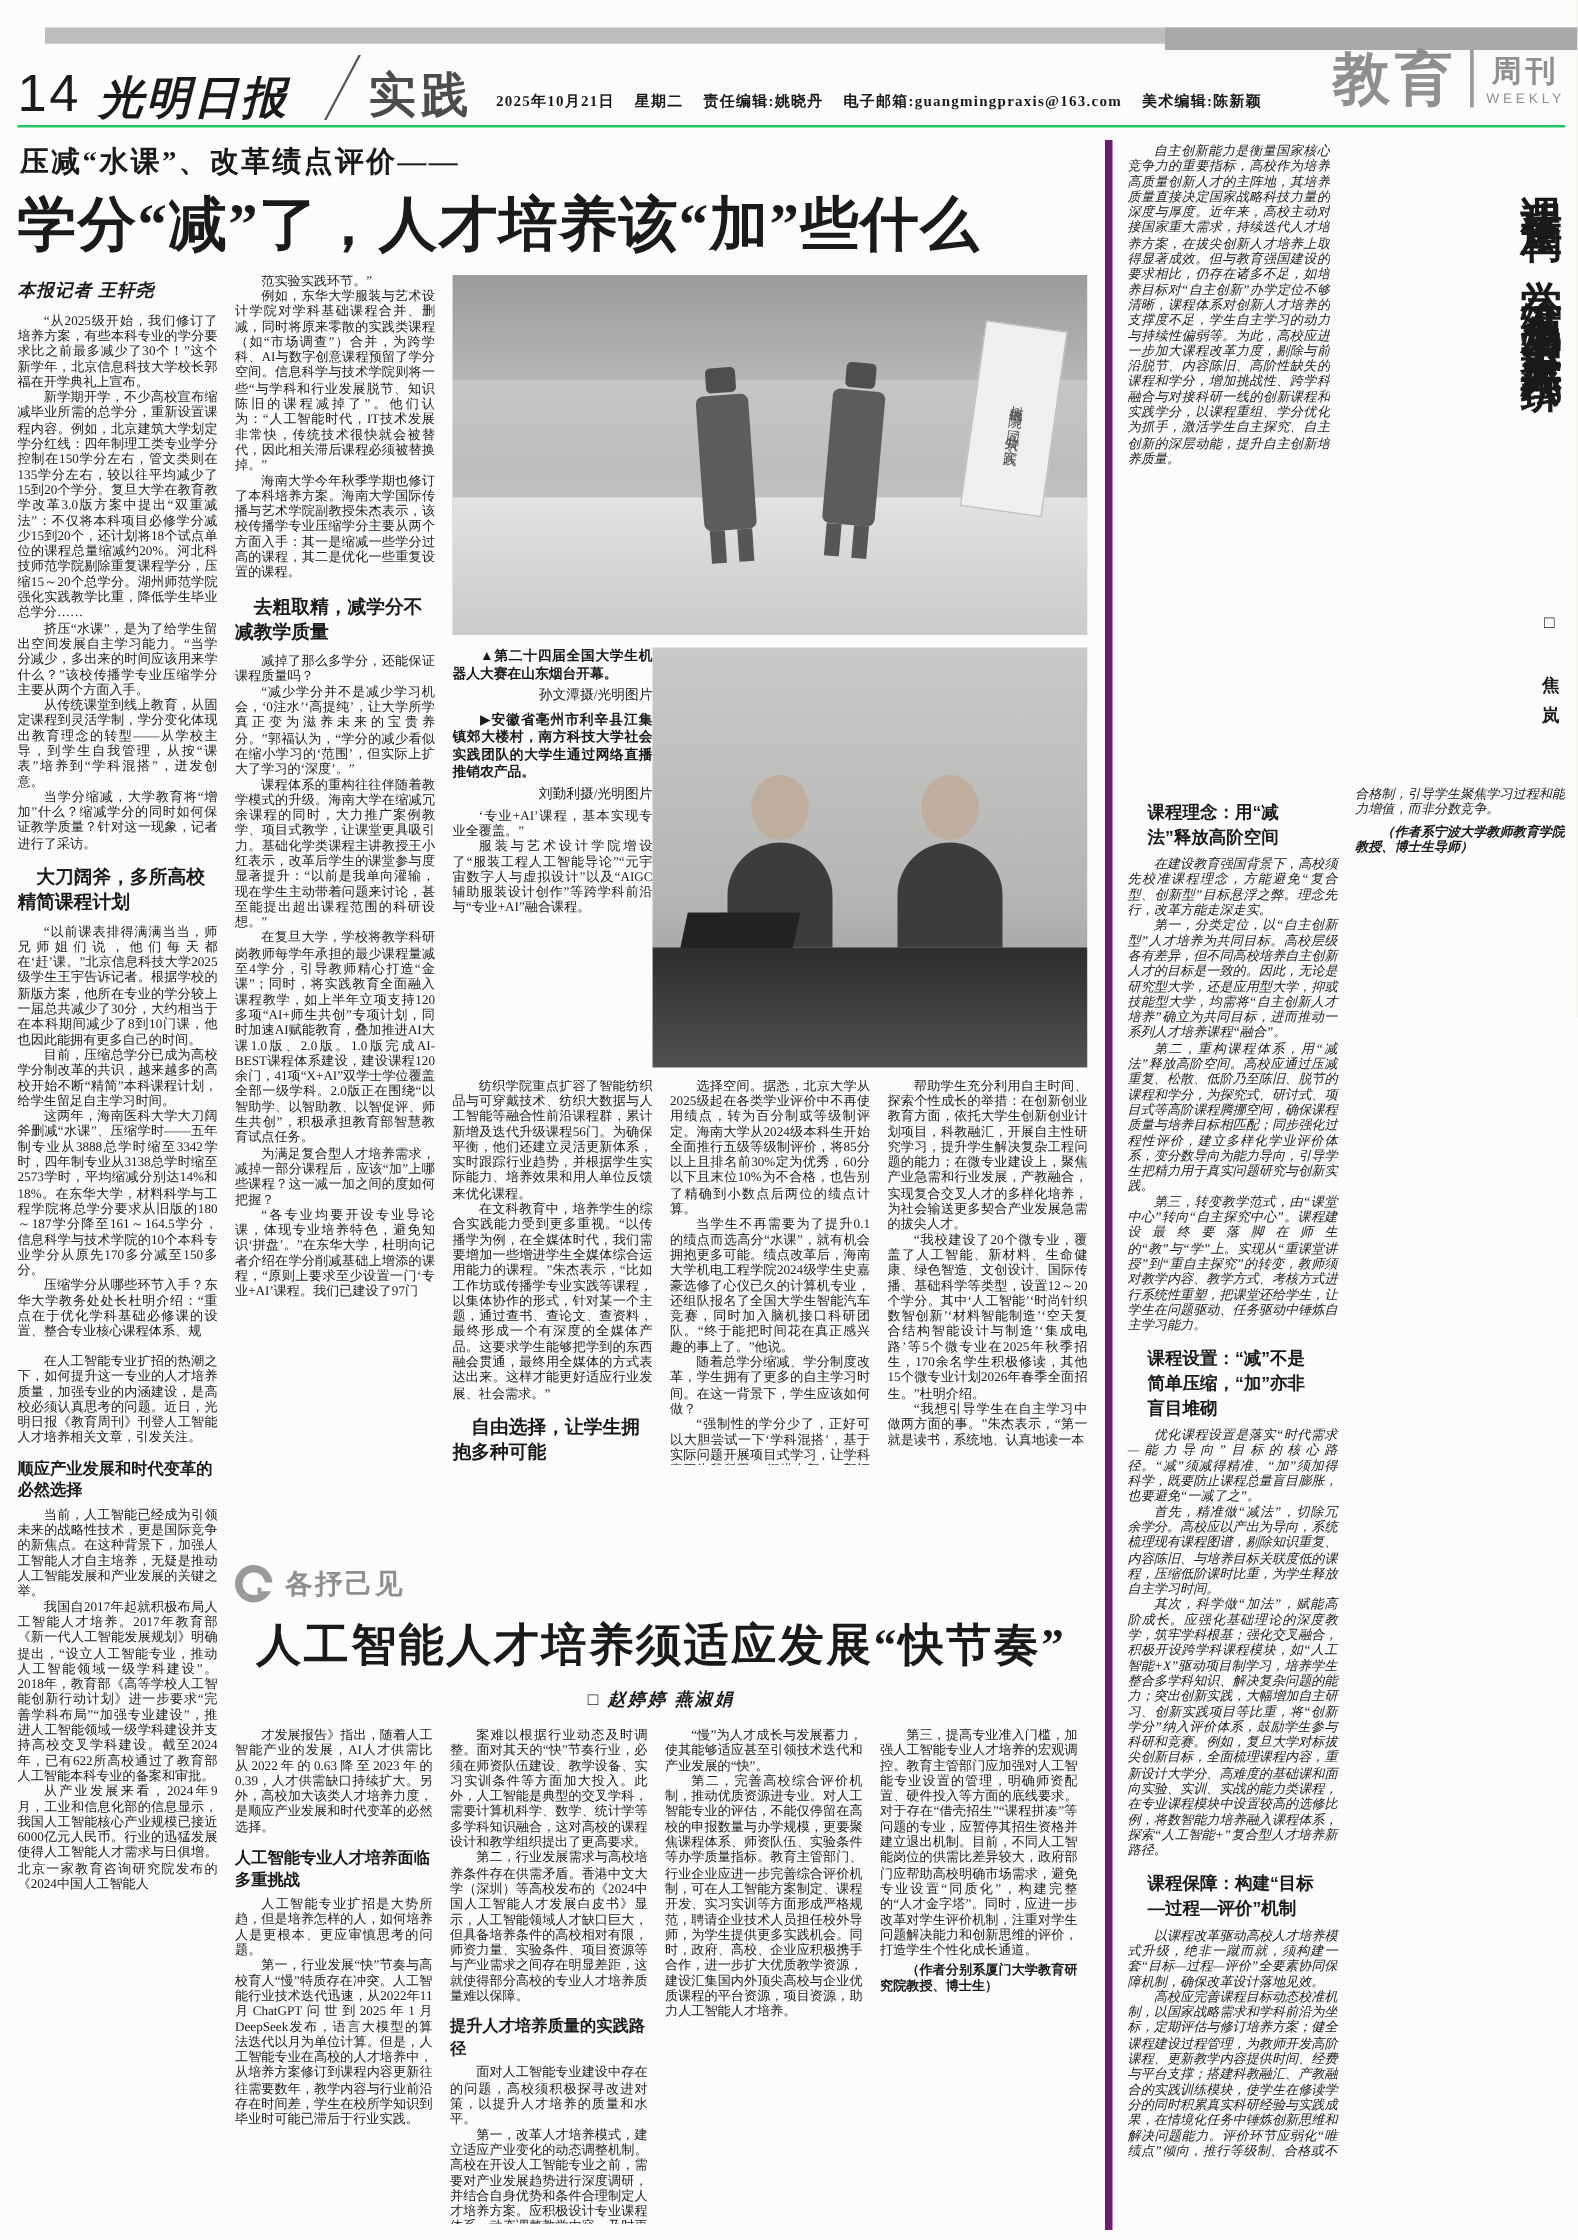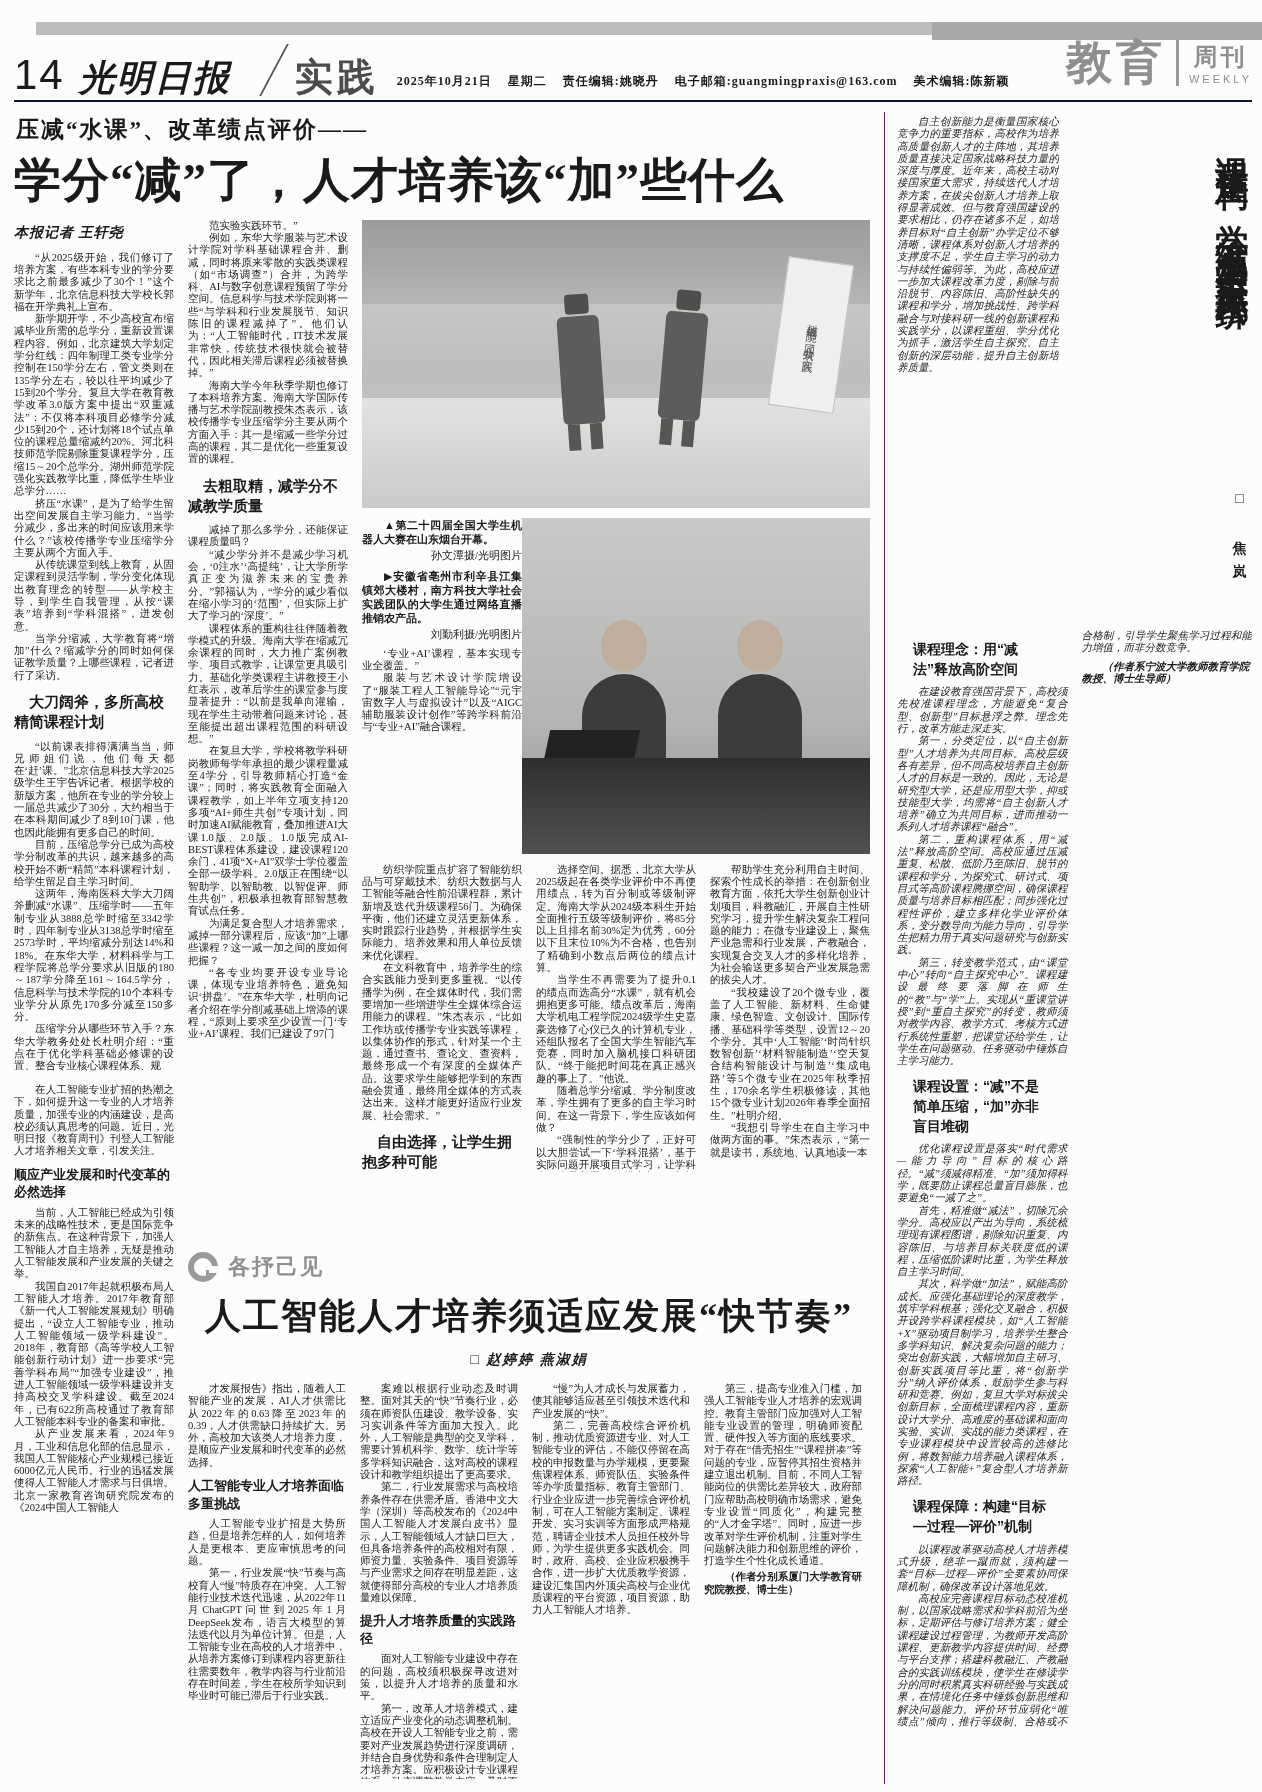--- a/index.html
+++ b/index.html
@@ -6,36 +6,36 @@
   html,body { background:#e8e8e4; }
   .page {
     position:relative; width:1262px; height:1792px; margin:0 auto;
     background:#fcfcfa; color:#1a1a1a; overflow:hidden;
     font-family:"Liberation Serif","DejaVu Serif",serif;
   }
   
   .topbar { position:absolute; top:22px; left:36px; right:0; height:13px; background:#bdbdbd; }
   .topbar-right { position:absolute; top:22px; right:0; width:330px; height:18px; background:#a8a8a8; }
   .masthead { position:absolute; top:38px; left:14px; right:10px; height:64px;
-    border-bottom:2px solid #0f172a; display:flex; align-items:flex-end; padding-bottom:4px; }
+    border-bottom:2px solid #22c55e; display:flex; align-items:flex-end; padding-bottom:4px; }
   .page-num { font-size:42px; font-weight:400; line-height:1; letter-spacing:2px; font-family:"Liberation Sans",sans-serif; }
   .logo { font-size:36px; font-weight:900; font-style:italic; line-height:1; margin-left:14px; letter-spacing:2px; }
   .slash { width:34px; height:52px; border-right:2px solid #555; transform:skewX(-28deg); margin:0 6px 0 10px; }
   .section-name { font-size:38px; font-weight:900; color:#4c4c4c; line-height:1; margin-left:14px; font-family:"Liberation Sans",sans-serif; letter-spacing:4px; }
   .dateline { font-size:12px; font-weight:700; margin-left:18px; padding-bottom:6px; letter-spacing:1px; display:flex; gap:16px; }
   .weekly { margin-left:auto; display:flex; align-items:center; gap:10px; padding-bottom:2px; }
   .weekly-cn { font-size:46px; font-weight:900; color:#8f8f8f; letter-spacing:4px; font-family:"Liberation Sans",sans-serif; }
   .weekly-div { width:3px; height:46px; background:#9b9b9b; }
   .weekly-stack { display:flex; flex-direction:column; align-items:center; color:#8f8f8f; }
   .weekly-zh2 { font-size:24px; font-weight:700; letter-spacing:3px; font-family:"Liberation Sans",sans-serif; }
   .weekly-en { font-size:11px; letter-spacing:3px; font-family:"Liberation Sans",sans-serif; }
   
   .content { position:absolute; top:112px; left:14px; right:10px; bottom:8px; display:flex; gap:14px; }
   .left-region { width:856px; flex:0 0 auto; }
-  .right-region { flex:1; border-left:1px solid #701a75; padding-left:12px; }
+  .right-region { flex:1; border-left:6px solid #701a75; padding-left:12px; }
   
   .main-article { height:1128px; overflow:hidden; }
   .kicker { font-size:23px; font-weight:700; letter-spacing:2px; margin:2px 0 10px 2px; }
   .headline { font-size:47px; font-weight:900; letter-spacing:1px; line-height:1.1; margin-bottom:13px; white-space:nowrap; }
   .cols { display:flex; gap:14px; height:952px; overflow:hidden; }
   .col { width:160px; flex:0 0 auto; overflow:hidden; }
   .byline { font-size:14px; font-weight:700; font-style:italic; margin:4px 0 10px; letter-spacing:1px; }
   .para { font-size:10.5px; line-height:12.3px; text-align:justify; text-indent:2em; }
   .subhead { font-family:"Liberation Sans",sans-serif; font-size:15px; font-weight:900; line-height:1.35; margin:10px 0 8px; text-indent:1em; }
   .photo-wrap { width:508px; flex:0 0 auto; display:flex; flex-direction:column; }
@@ -130,21 +130,21 @@
             <div>
 
                 <p class="para">“从2025级开始，我们修订了培养方案，有些本科专业的学分要求比之前最多减少了30个！”这个新学年，北京信息科技大学校长郭福在开学典礼上宣布。</p>
 
                 <p class="para">新学期开学，不少高校宣布缩减毕业所需的总学分，重新设置课程内容。例如，北京建筑大学划定学分红线：四年制理工类专业学分控制在150学分左右，管文类则在135学分左右，较以往平均减少了15到20个学分。复旦大学在教育教学改革3.0版方案中提出“双重减法”：不仅将本科项目必修学分减少15到20个，还计划将18个试点单位的课程总量缩减约20%。河北科技师范学院剔除重复课程学分，压缩15～20个总学分。湖州师范学院强化实践教学比重，降低学生毕业总学分……</p>
 
                 <p class="para">挤压“水课”，是为了给学生留出空间发展自主学习能力。“当学分减少，多出来的时间应该用来学什么？”该校传播学专业压缩学分主要从两个方面入手。</p>
 
                 <p class="para">从传统课堂到线上教育，从固定课程到灵活学制，学分变化体现出教育理念的转型——从学校主导，到学生自我管理，从按“课表”培养到“学科混搭”，迸发创意。</p>
 
-                <p class="para">当学分缩减，大学教育将“增加”什么？缩减学分的同时如何保证教学质量？上哪些课程，记者进行了采访。</p>
+                <p class="para">当学分缩减，大学教育将“增加”什么？缩减学分的同时如何保证教学质量？针对这一现象，记者进行了采访。</p>
 
                 <h4 class="subhead">大刀阔斧，多所高校精简课程计划</h4>
 
                 <p class="para">“以前课表排得满满当当，师兄师姐们说，他们每天都在‘赶’课。”北京信息科技大学2025级学生王宇告诉记者。根据学校的新版方案，他所在专业的学分较上一届总共减少了30分，大约相当于在本科期间减少了8到10门课，他也因此能拥有更多自己的时间。</p>
 
                 <p class="para">目前，压缩总学分已成为高校学分制改革的共识，越来越多的高校开始不断“精简”本科课程计划，给学生留足自主学习时间。</p>
 
                 <p class="para">这两年，海南医科大学大刀阔斧删减“水课”、压缩学时——五年制专业从3888总学时缩至3342学时，四年制专业从3138总学时缩至2573学时，平均缩减分别达14%和18%。在东华大学，材料科学与工程学院将总学分要求从旧版的180～187学分降至161～164.5学分，信息科学与技术学院的10个本科专业学分从原先170多分减至150多分。</p>
 
                 <p class="para">压缩学分从哪些环节入手？东华大学教务处处长杜明介绍：“重点在于优化学科基础必修课的设置、整合专业核心课程体系、规</p>

